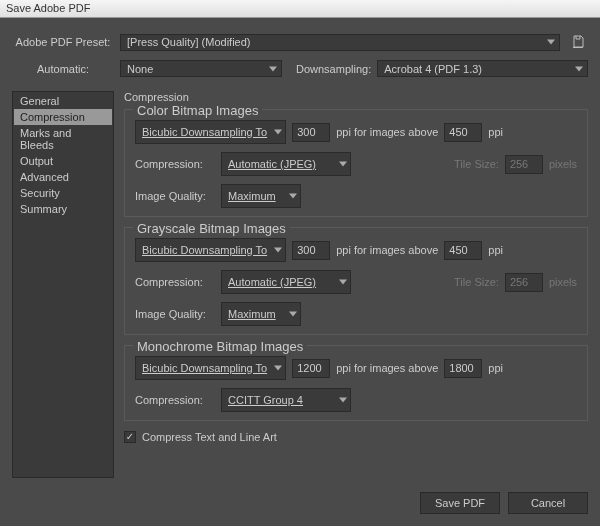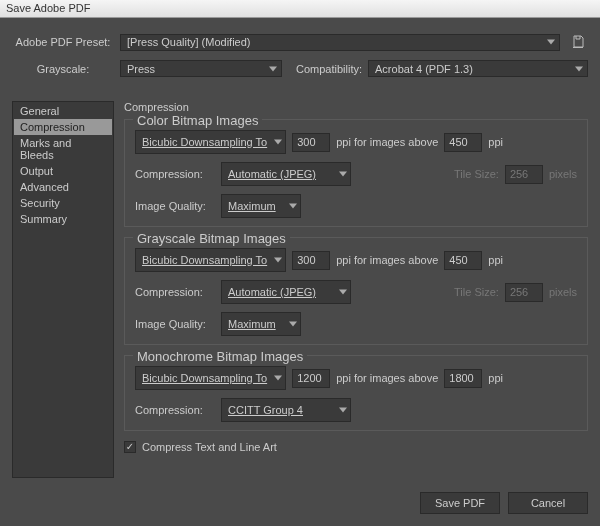--- a/index.html
+++ b/index.html
@@ -5,21 +5,21 @@
 * { box-sizing: border-box; margin: 0; padding: 0; font-family: Tahoma, Arial, sans-serif; font-size: 11px; }
 body { background: #4a4a4a; width: 600px; height: 526px; overflow: hidden; position: relative; }
 .titlebar { height: 18px; background: linear-gradient(to bottom, #f5f5f5, #e0e0e0); color: #333; padding: 2px 6px; font-size: 11px; border-bottom: 1px solid #999; }
 .dialog { background: #4a4a4a; color: #ccc; padding: 14px 12px 12px 12px; height: calc(100% - 18px); display: flex; flex-direction: column; }
 .row { display: flex; align-items: center; margin-bottom: 8px; }
 .label-col { width: 108px; text-align: center; padding-right: 6px; color: #ccc; }
 .select { background: #3a3a3a; border: 1px solid #2a2a2a; color: #ccc; height: 17px; padding: 2px 20px 2px 6px; position: relative; display: flex; align-items: center; }
 .select.wide { flex: 1; }
 .select-arrow { position: absolute; right: 4px; top: 50%; transform: translateY(-50%); width: 0; height: 0; border-left: 4px solid transparent; border-right: 4px solid transparent; border-top: 5px solid #aaa; }
 .save-icon { width: 20px; height: 20px; margin-left: 8px; display: flex; align-items: center; justify-content: center; color: #ccc; }
-.main { display: flex; flex: 1; gap: 10px; margin-top: 16px; overflow: hidden; }
+.main { display: flex; flex: 1; gap: 10px; margin-top: 6px; overflow: hidden; }
 .sidebar { width: 102px; background: #3a3a3a; border: 1px solid #2a2a2a; padding: 1px; }
 .side-item { padding: 2px 6px; color: #ccc; cursor: default; }
 .side-item.sel { background: #999; color: #222; }
 .content { flex: 1; overflow: hidden; }
 .section-title { color: #ccc; margin-bottom: 6px; }
 .fieldset { border: 1px solid #5a5a5a; padding: 10px 10px 8px 10px; margin-bottom: 10px; position: relative; }
 .legend { position: absolute; top: -7px; left: 8px; background: #4a4a4a; padding: 0 4px; color: #ccc; font-size: 13px; }
 .frow { display: flex; align-items: center; margin-bottom: 8px; gap: 6px; }
 .frow:last-child { margin-bottom: 0; }
 .sel-sm { background: #3a3a3a; border: 1px solid #2a2a2a; color: #ccc; height: 24px; padding: 2px 18px 2px 6px; position: relative; display: inline-flex; align-items: center; min-width: 150px; text-decoration: underline; }
@@ -52,27 +52,27 @@
     </div>
     <div class="save-icon">
       <svg width="14" height="14" viewBox="0 0 14 14">
           <path d="M3 1h7l2 2v9H3z M5 1v3h4V1" fill="none" stroke="#bbb" stroke-width="1"></path>
           <path d="M2 12h10v1H2z" fill="#bbb"></path>
         </svg>
     </div>
   </div>
 
   <div class="row">
-    <div class="label-col">Grayscale:</div>
+    <div class="label-col">Automatic:</div>
     <div class="select" style="width:162px">
-      <span>Press</span>
+      <span>None</span>
       <span class="select-arrow"></span>
     </div>
     <div style="width:14px"></div>
-    <div class="txt" style="margin-right:6px">Compatibility:</div>
+    <div class="txt" style="margin-right:6px">Downsampling:</div>
     <div class="select" style="flex:1">
       <span>Acrobat 4 (PDF 1.3)</span>
       <span class="select-arrow"></span>
     </div>
   </div>
 
   <div class="main">
     <div class="sidebar">
       <div class="side-item">General</div>
       <div class="side-item sel">Compression</div>

